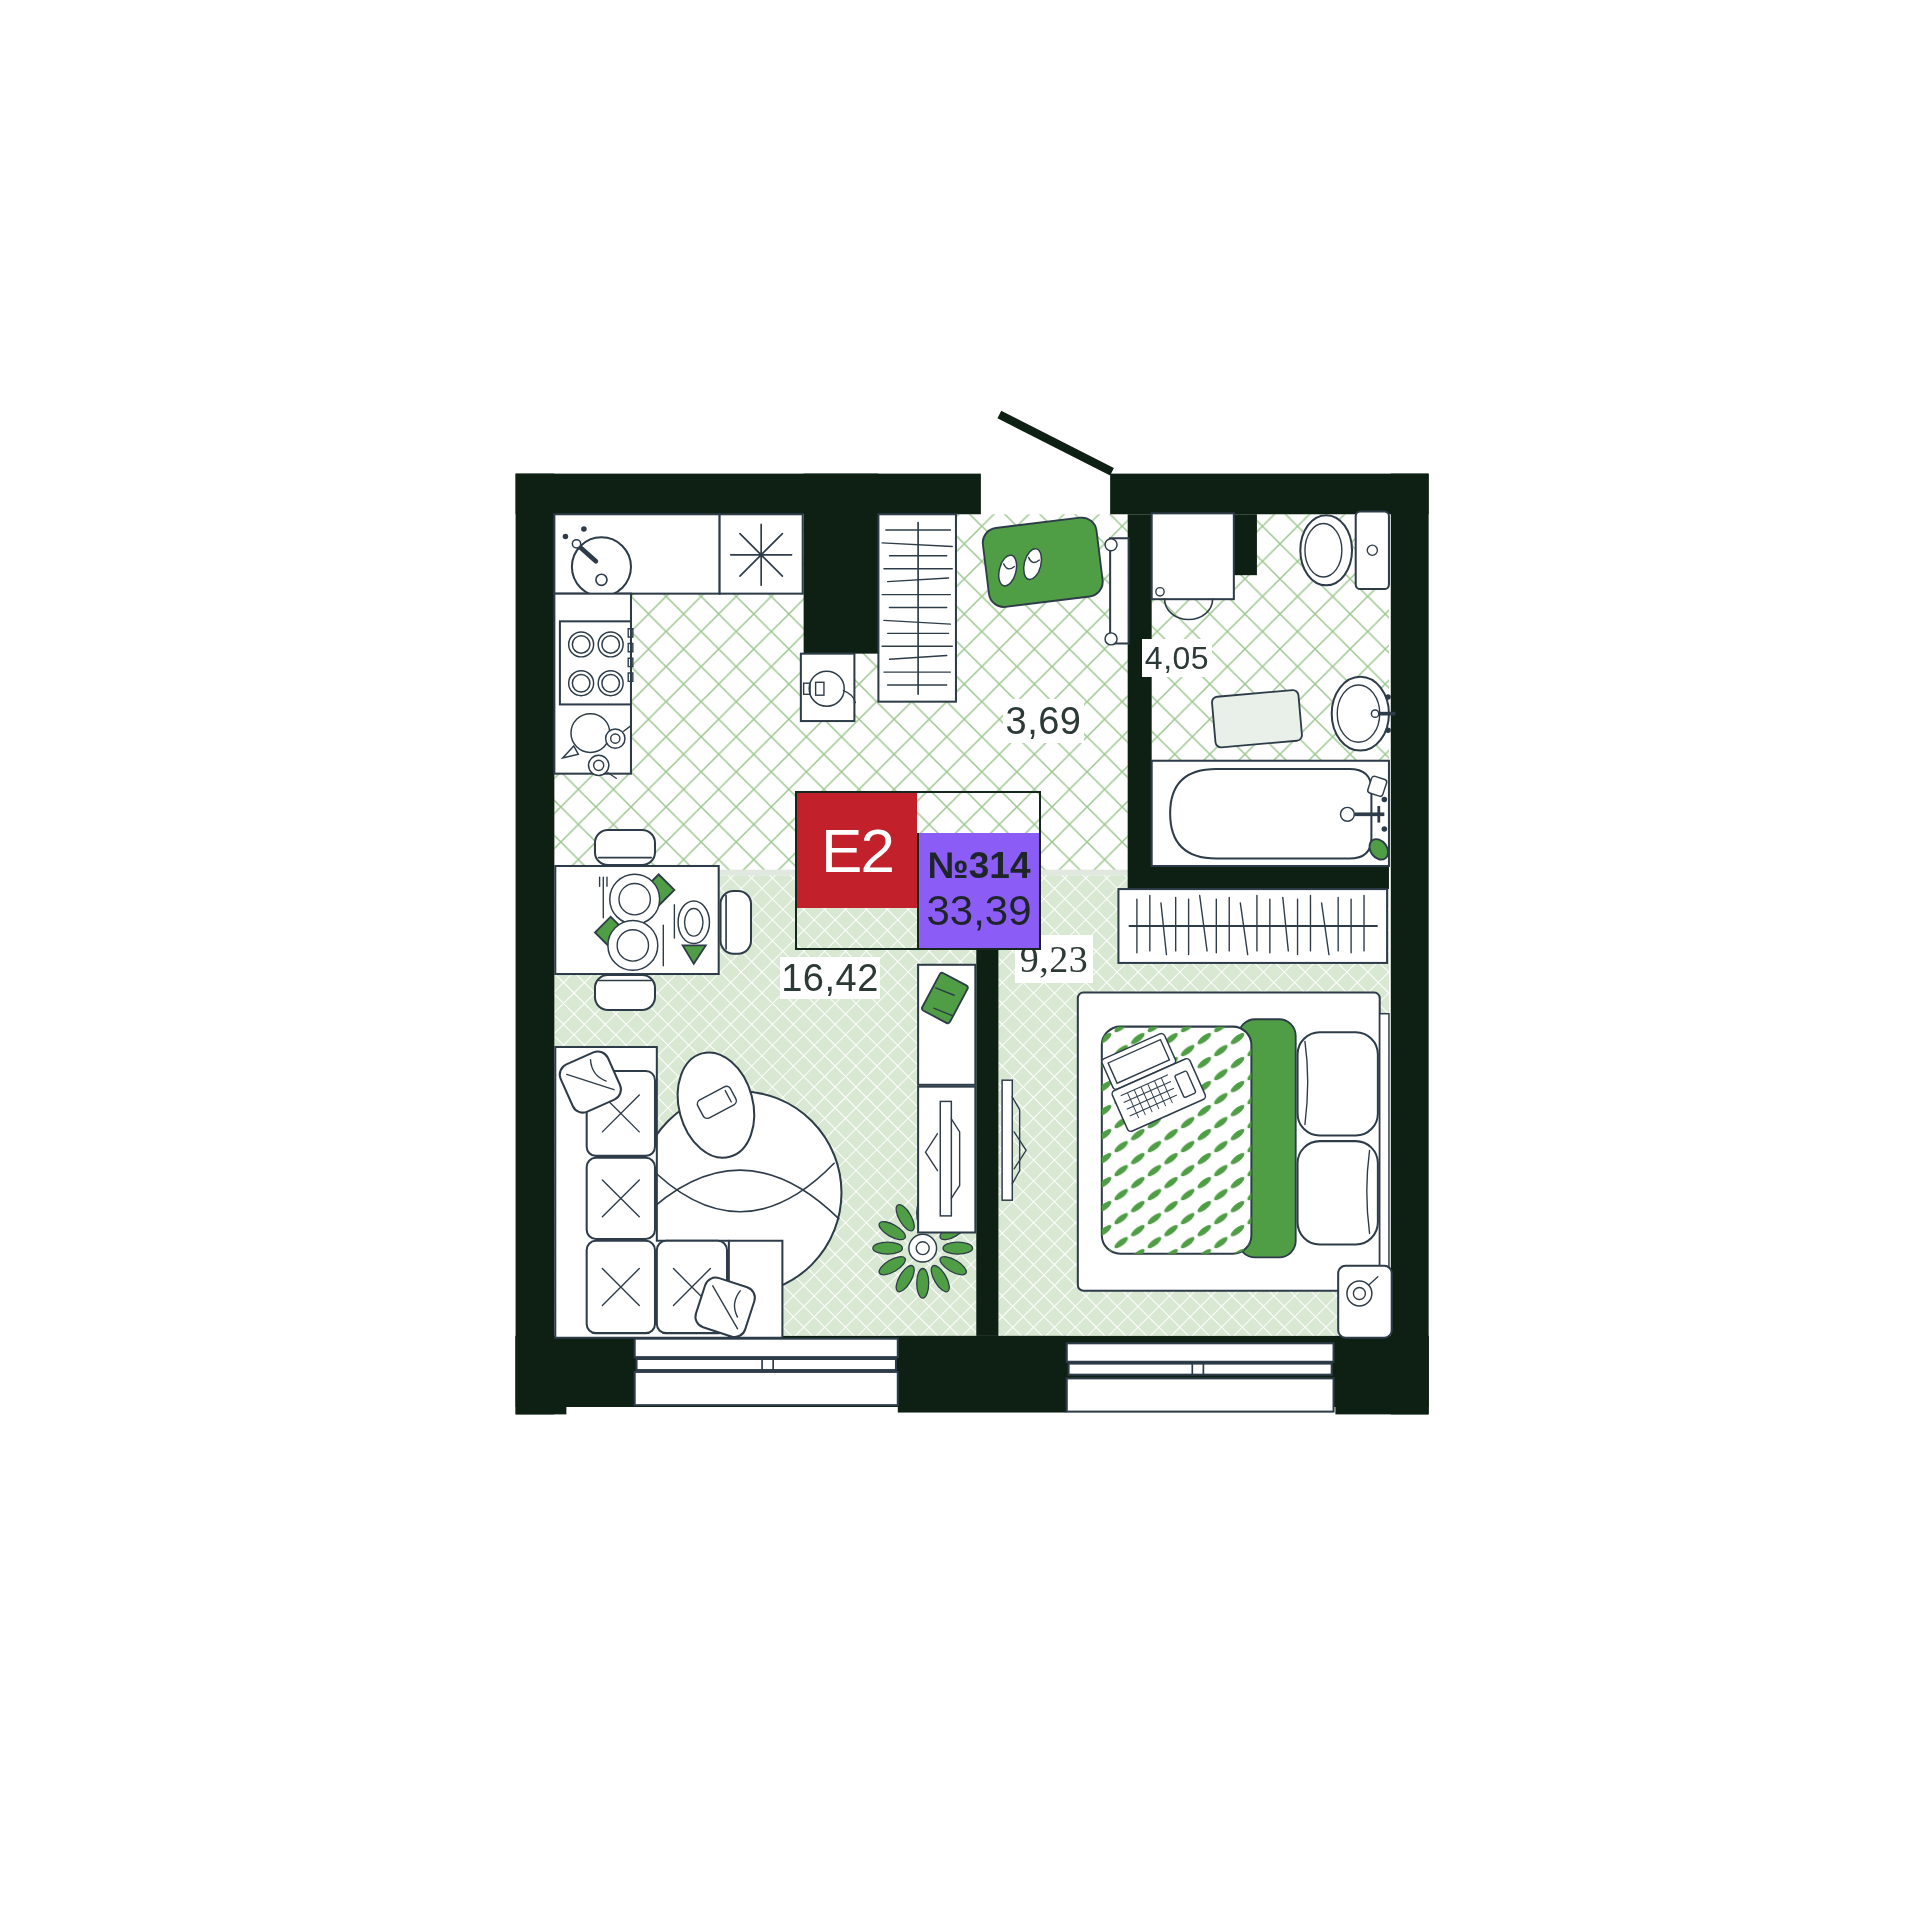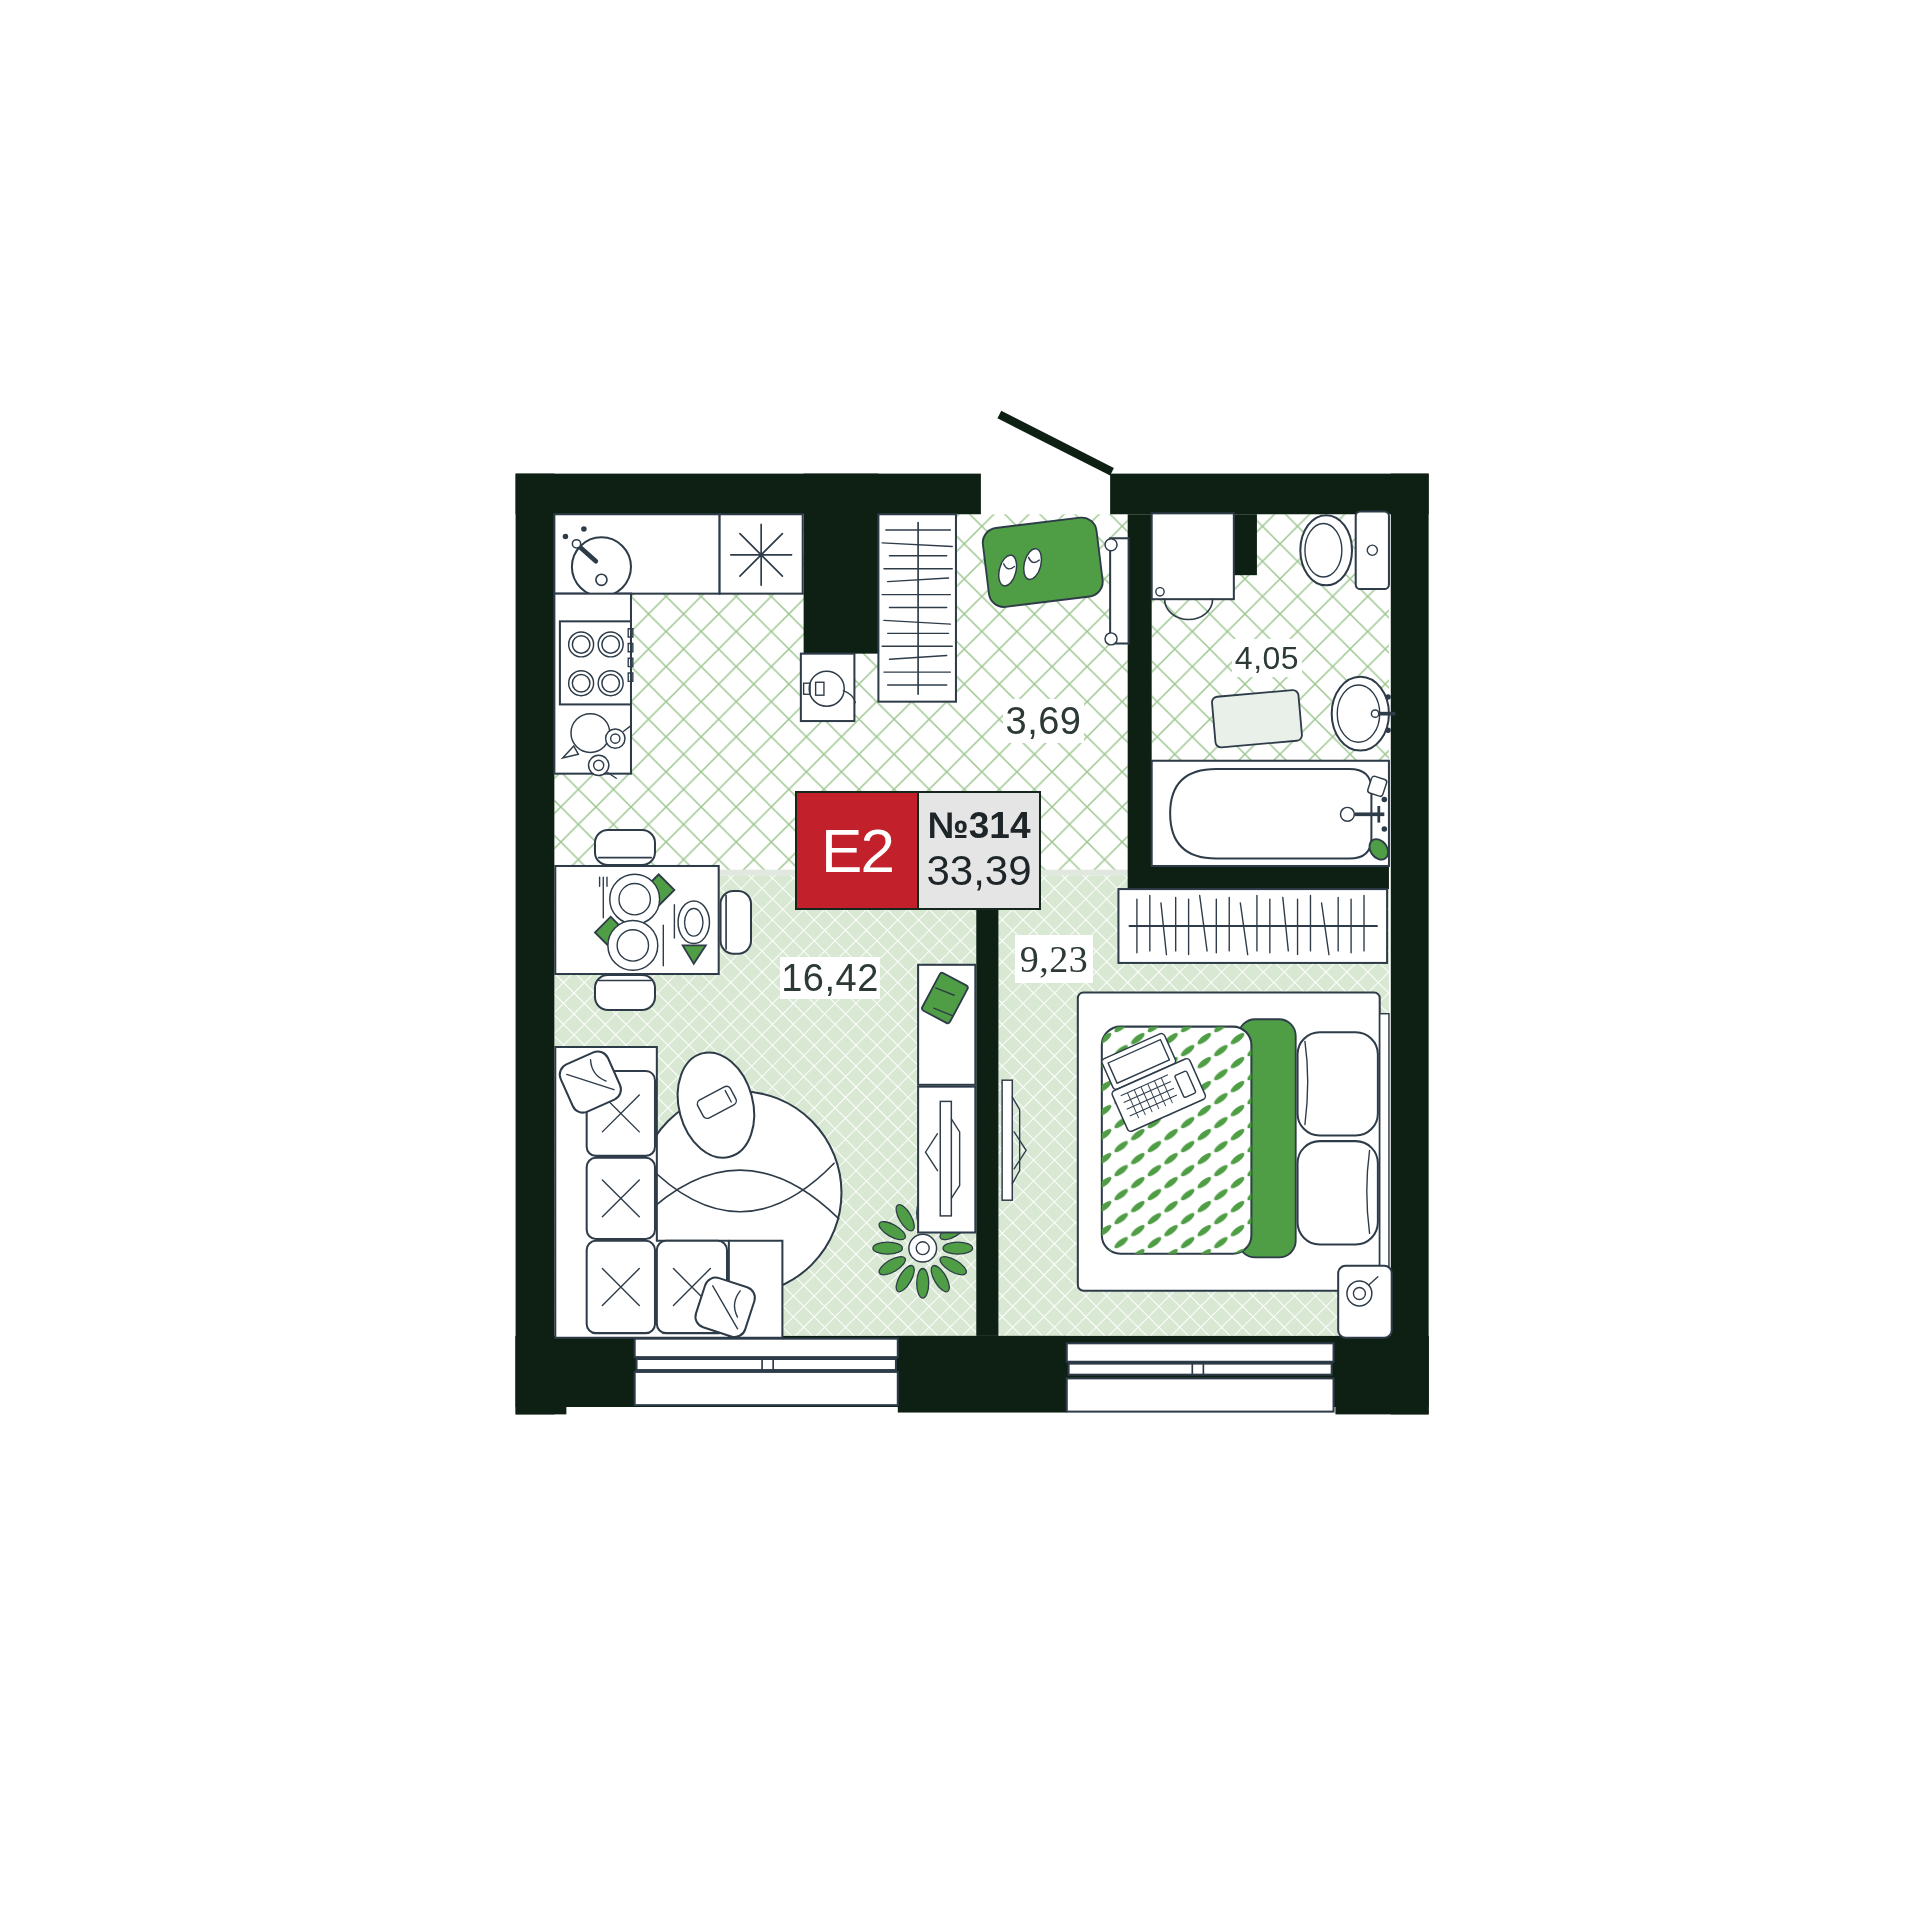--- a/index.html
+++ b/index.html
@@ -21,22 +21,22 @@
 
   
   .room-label{position:absolute;background:#ffffff;color:#2c3937;display:flex;
               align-items:center;justify-content:center;font-size:38px;letter-spacing:0.5px;}
   .room-label.small{font-size:32px;}
 
   
   .badge{position:absolute;left:795px;top:791px;display:flex;border:2.8px solid #15261c;box-sizing:border-box;}
   .badge-type{width:120px;height:115px;background:#c2212b;color:#ffffff;display:flex;
               align-items:center;justify-content:center;font-size:62px;font-weight:400;letter-spacing:-1.8px;}
-  .badge-info{width:120px;height:115px;background:#e5e5e5;border-left:2.8px solid #15261c;display:flex;
-              flex-direction:column;align-items:center;justify-content:center;color:#1d2528;}
+  .badge-info{width:120px;height:115px;background:#8b5cf6;border-left:2.8px solid #15261c;display:flex;
+              flex-direction:column;align-items:center;justify-content:center;color:#1d2528;margin-top:40px;}
   .badge-number{font-size:37px;font-weight:700;line-height:1.1;}
   .badge-area{font-size:42px;font-weight:400;line-height:1.15;}
 </style>
 </head>
 <body>
 
 <div class="canvas">
 
   <svg class="plan-svg" viewBox="540 430 1030 1120" xmlns="http://www.w3.org/2000/svg">
     <defs>
@@ -309,21 +309,21 @@
 
   <div class="room-label" style="left:780px;top:957px;width:100px;height:42px;">
     <span>16,42</span>
   </div>
   <div class="room-label" style="left:1015px;top:935px;width:78px;height:48px;font-family:Liberation Serif, serif;">
     <span>9,23</span>
   </div>
   <div class="room-label" style="left:1003px;top:699px;width:81px;height:44px;">
     <span>3,69</span>
   </div>
-  <div class="room-label small" style="left:1232px;top:639px;width:70px;height:38px;">
+  <div class="room-label small" style="left:1142px;top:639px;width:70px;height:38px;">
     <span>4,05</span>
   </div>
 
   <div class="badge">
     <div class="badge-type">E2</div>
     <div class="badge-info">
       <div class="badge-number">№314</div>
       <div class="badge-area">33,39</div>
     </div>
   </div>

